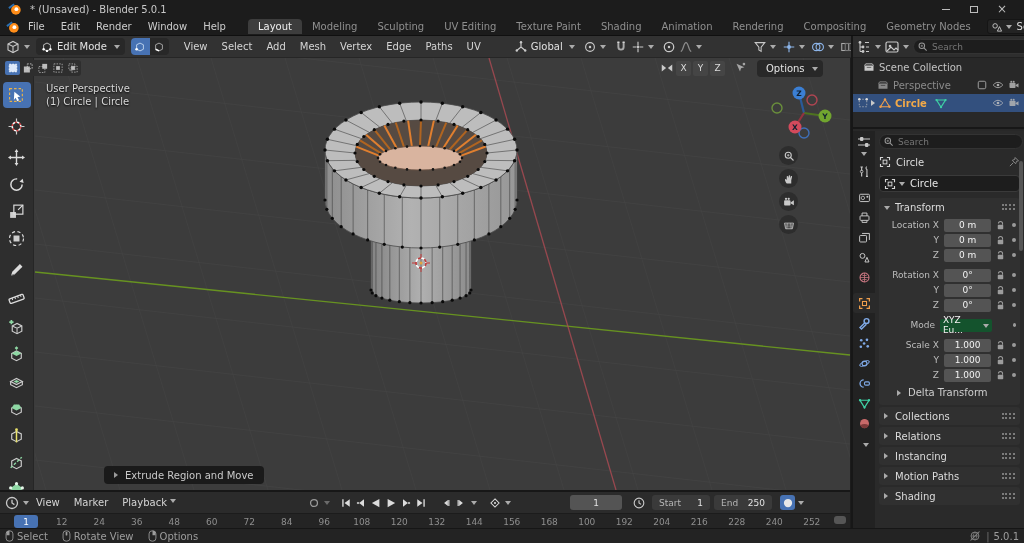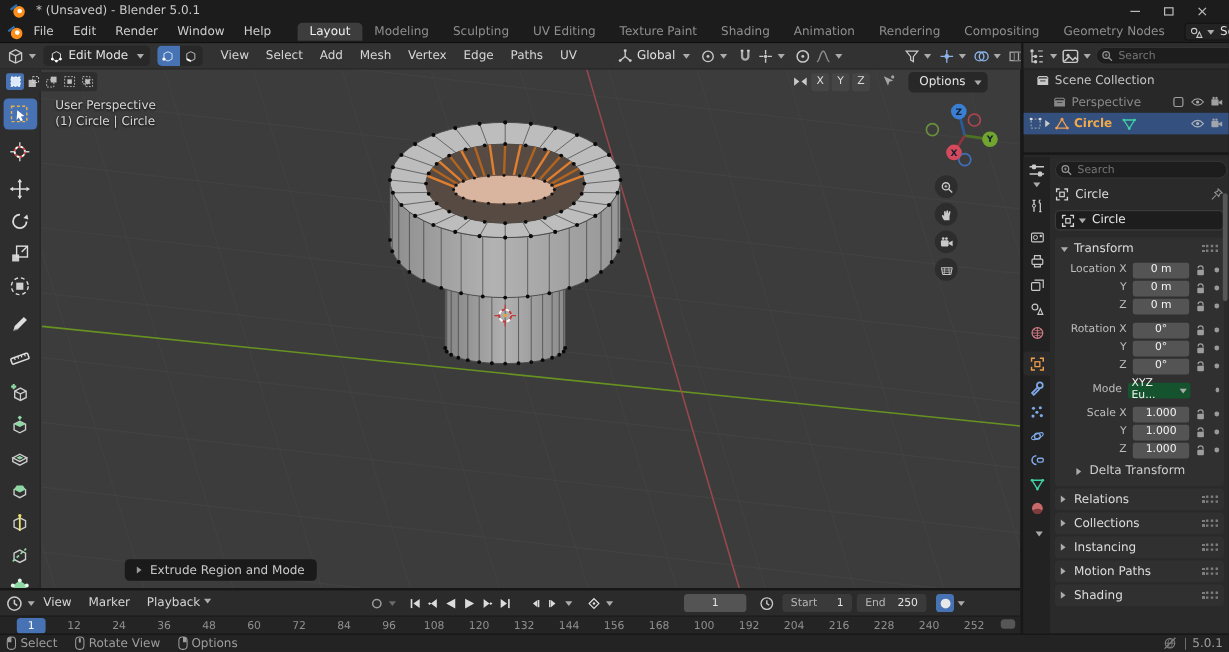--- a/index.html
+++ b/index.html
@@ -824,21 +824,21 @@
     </div>
   </div>
 
   <div id="vp-overlay-text">
     <div>User Perspective</div>
     <div>(1) Circle | Circle</div>
   </div>
 
   <div id="op-panel">
     <span class="crt"></span>
-      <span>Extrude Region and Mode</span>
+      <span>Extrude Region and Move</span>
   </div>
 
   <div class="vp-sidebtn" style="left:779px;top:88px">
       <span class="ic">
         <svg viewBox="0 0 16 16">
           <circle cx="7" cy="7" r="4" fill="none" stroke="#c9c9c9" stroke-width="1.5"></circle>
           <path d="M10 10l4 4" stroke="#c9c9c9" stroke-width="1.5"></path>
           <path d="M5.3 7h3.4M7 5.3v3.4" stroke="#c9c9c9" stroke-width="1"></path>
         </svg>
       </span>
@@ -1302,29 +1302,29 @@
           <div class="subpanel-h">
             <span class="crt"></span>
               <span>Delta Transform</span>
           </div>
         </div>
       </div>
 
         <div class="panel">
           <div class="panel-h">
             <span class="crt"></span>
-            <span>Relations</span>
+            <span>Collections</span>
             <span class="grip"></span>
           </div>
         </div>
 
         <div class="panel">
           <div class="panel-h">
             <span class="crt"></span>
-            <span>Collections</span>
+            <span>Relations</span>
             <span class="grip"></span>
           </div>
         </div>
 
         <div class="panel">
           <div class="panel-h">
             <span class="crt"></span>
             <span>Instancing</span>
             <span class="grip"></span>
           </div>

